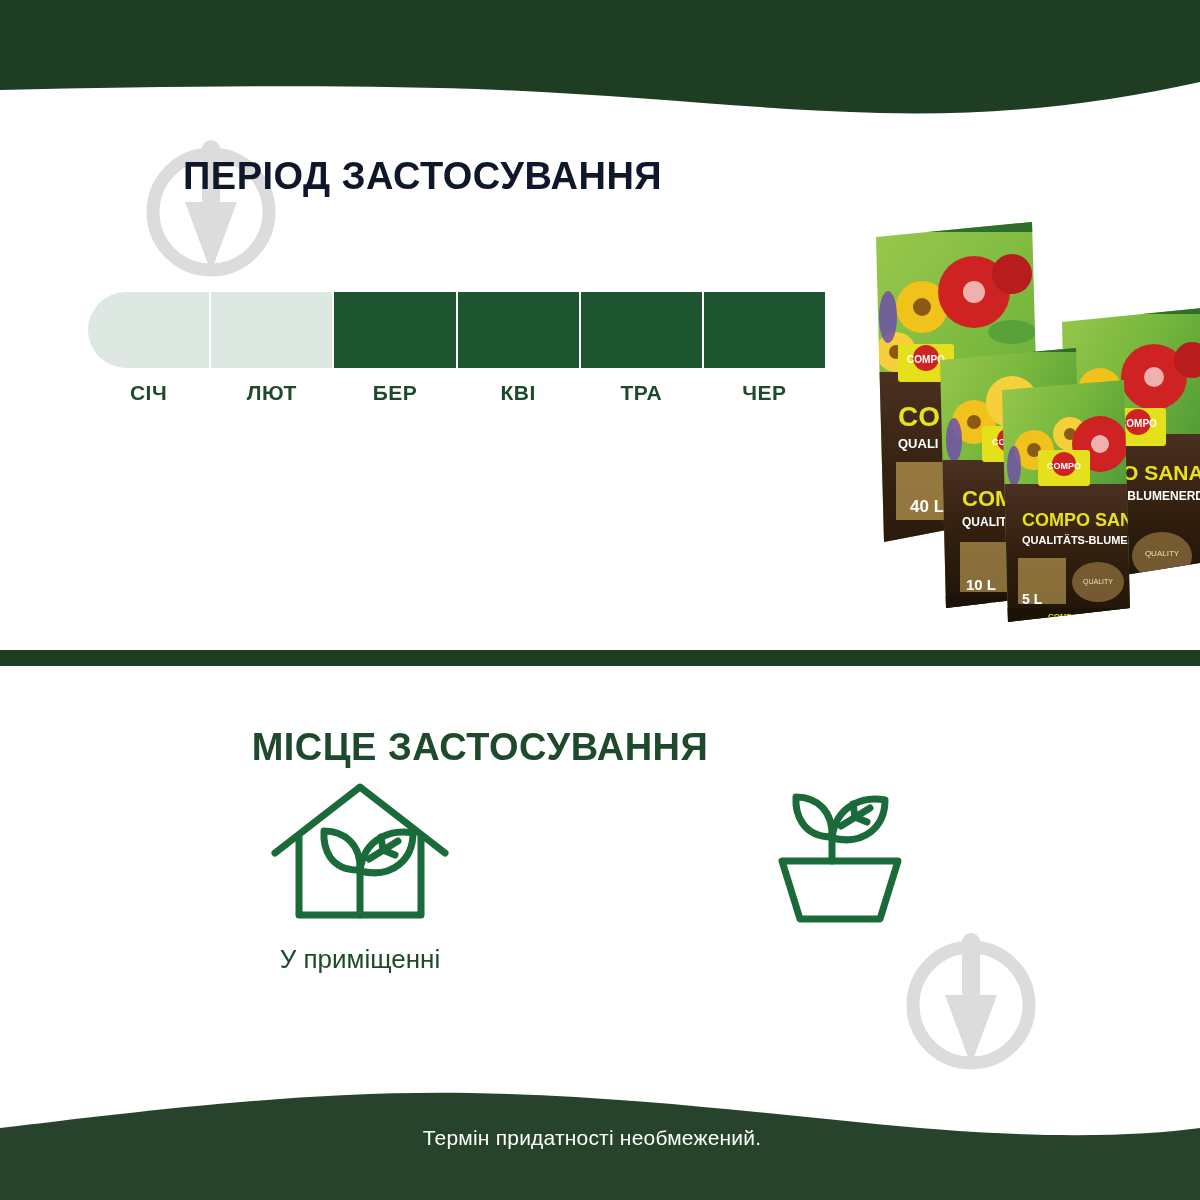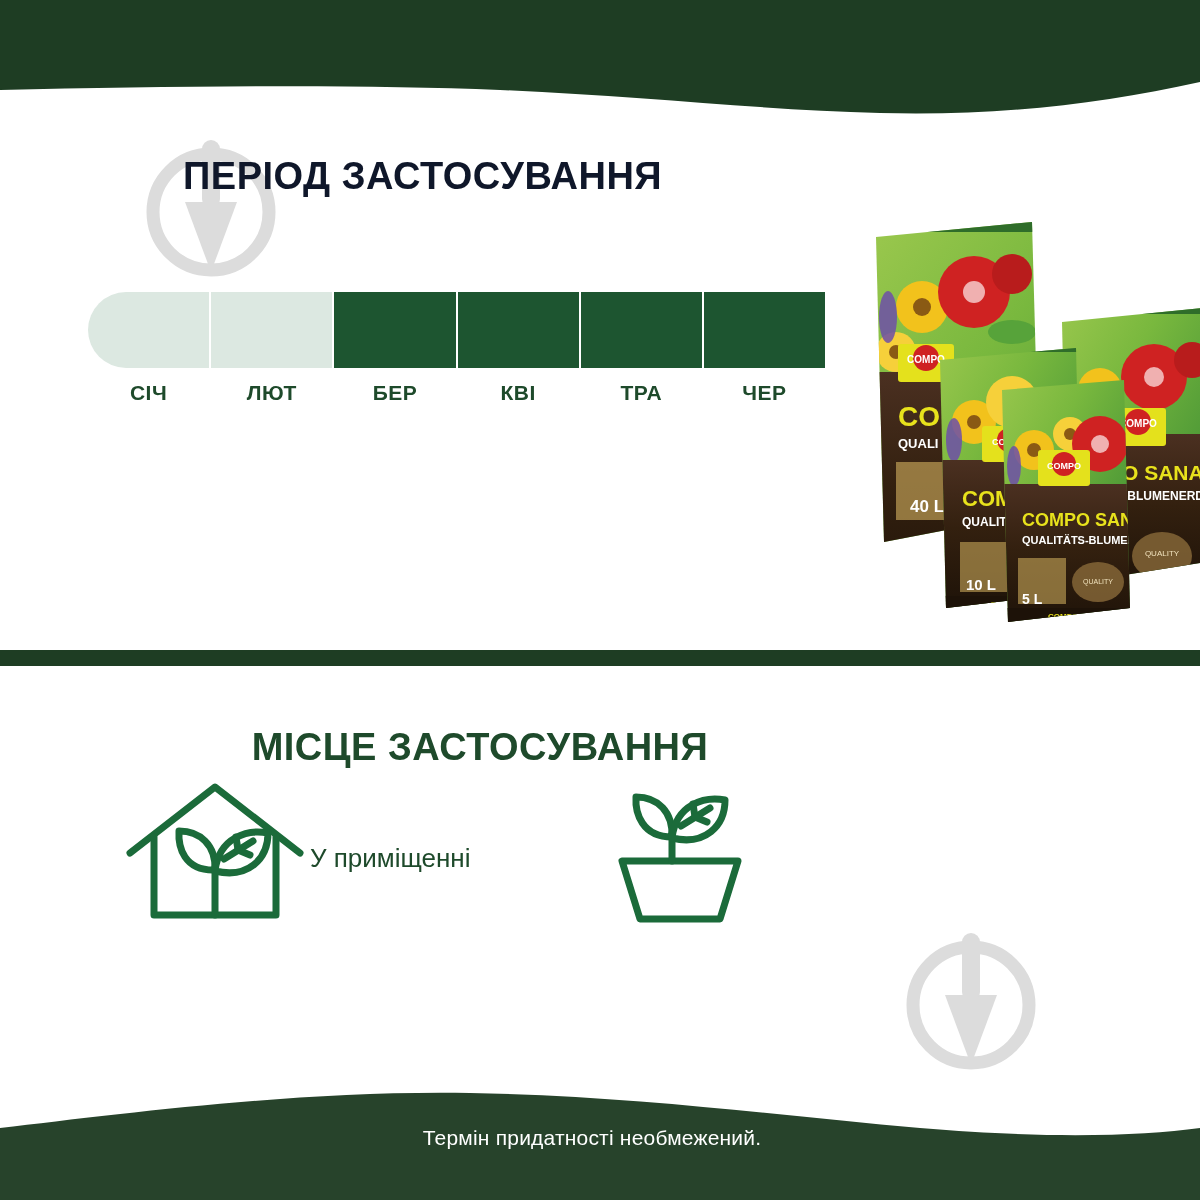--- a/index.html
+++ b/index.html
@@ -115,21 +115,21 @@
 
   .usage-row {
     position: absolute; left: 120px; top: 775px;
     width: 960px;
     display: flex;
     z-index: 2;
   }
   .usage-item {
     flex: 1 1 0;
     display: flex;
-    flex-direction: row;
+    flex-direction: column;
     align-items: center;
   }
   .usage-icon {
     height: 150px;
     display: flex;
     align-items: flex-end;
     justify-content: center;
   }
   .usage-label {
     margin-top: 18px;

